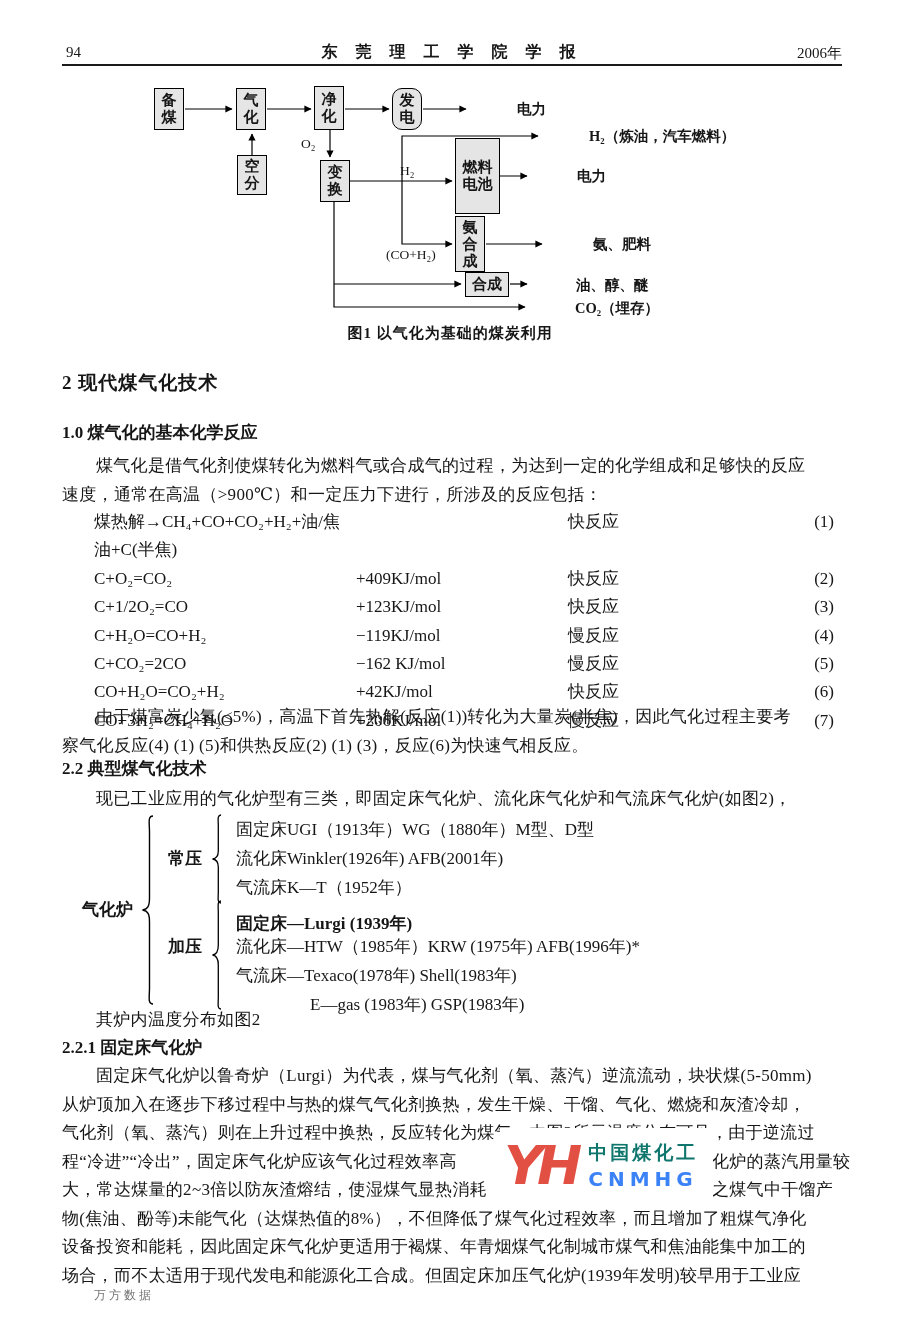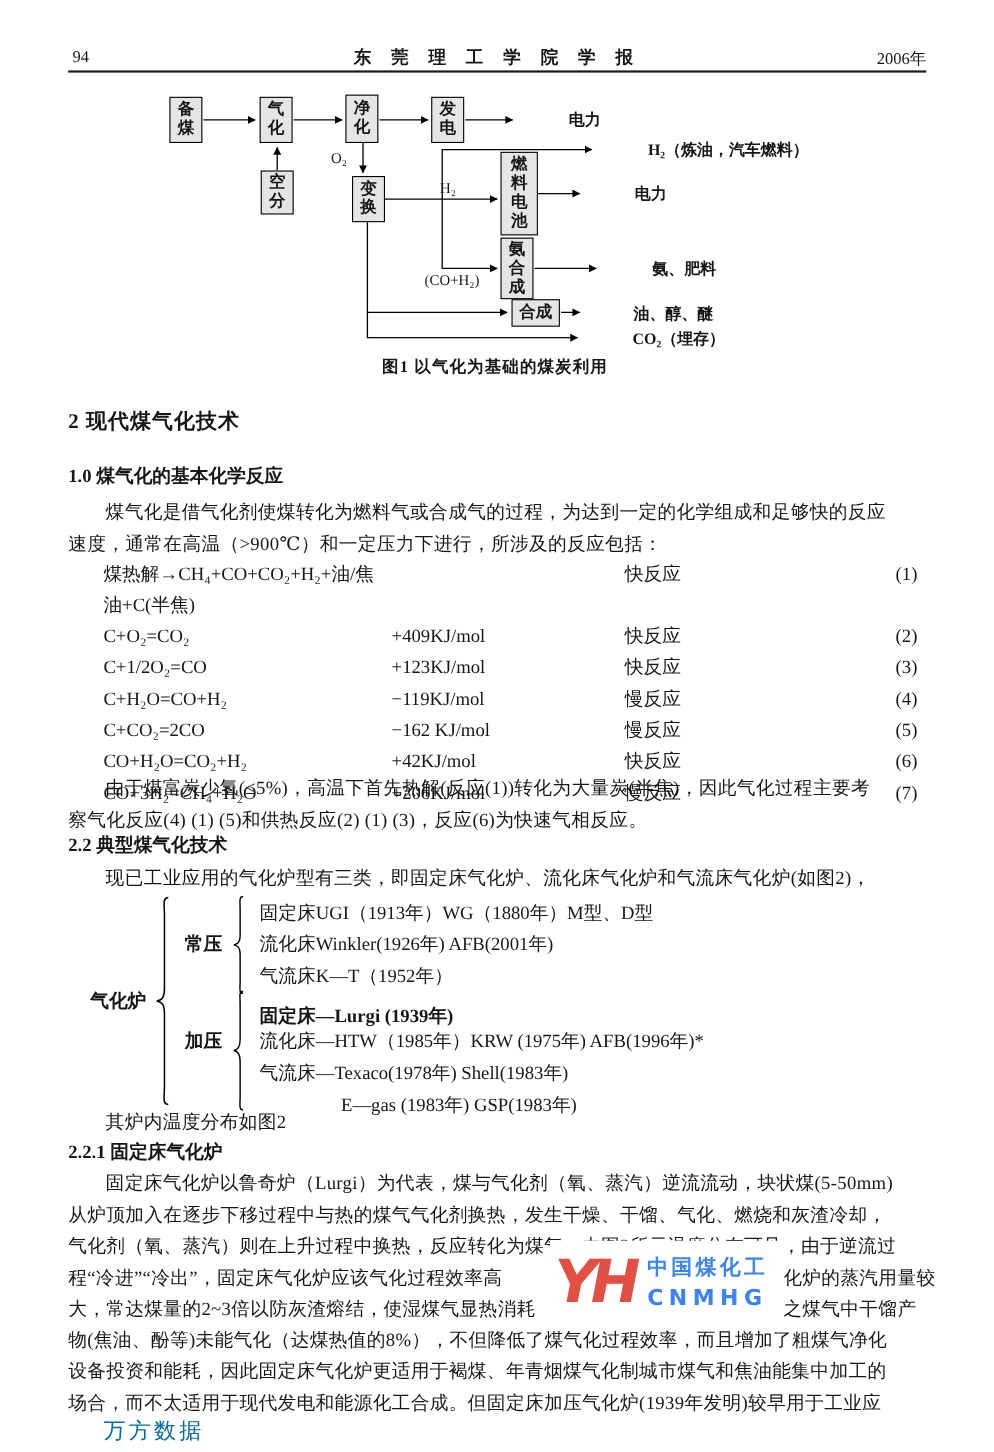--- a/index.html
+++ b/index.html
@@ -44,25 +44,25 @@
   .tgl { position:absolute; left:106px; font-weight:bold; }
   .tline { position:absolute; left:174px; white-space:nowrap; }
   .brace { position:absolute; }
 
   
   .watermark { position:absolute; left:500px; top:1128px; width:213px; height:76px;
                background:#fff; z-index:5; display:flex; align-items:center; gap:4px; }
   .wm-logo { font-family:"DejaVu Sans","Liberation Sans",sans-serif; font-weight:bold; font-style:italic;
              font-size:54px; line-height:70px; color:#e25044; letter-spacing:-6px; padding-left:4px; }
   .wm-text { display:flex; flex-direction:column; padding-left:8px; }
-  .wm-cn { font-size:19px; font-weight:bold; color:#3b82f6; letter-spacing:3px; line-height:26px; }
+  .wm-cn { font-size:19px; font-weight:bold; color:#0f766e; letter-spacing:3px; line-height:26px; }
   .wm-en { font-family:"DejaVu Sans","Liberation Sans",sans-serif; font-size:20px; font-weight:bold;
            color:#3b82f6; letter-spacing:5px; line-height:26px; }
 
-  .footer-mark { position:absolute; left:94px; top:1287px; font-size:20px; color:#0369a1; letter-spacing:3px; }
+  .footer-mark { position:absolute; left:94px; top:1287px; font-size:12px; color:#737373; letter-spacing:3px; }
 </style>
 </head>
 <body>
 
 <div class="page">
 
   <span class="pgnum">94</span>
   <span class="journal">东 莞 理 工 学 院 学 报</span>
   <span class="year">2006年</span>
   <div class="header-rule"></div>
@@ -88,24 +88,24 @@
         <path d="M346 164 H402" marker-end="url(#arr)"></path>
         <path d="M194 122 V227 H385" marker-end="url(#arr)"></path>
         <path d="M194 204 H321" marker-end="url(#arr)"></path>
         <path d="M370 204 H387" marker-end="url(#arr)"></path>
       </g>
     </svg>
 
     <div class="fbox" style="left:14px;  top:8px;  width:30px; height:42px;">备煤</div>
     <div class="fbox" style="left:96px;  top:8px;  width:30px; height:42px;">气化</div>
     <div class="fbox" style="left:174px; top:6px;  width:30px; height:44px;">净化</div>
-    <div class="fbox" style="left:252px; top:8px;  width:30px; height:42px;">发电</div>
+    <div class="fbox" style="left:252px; top:8px;  width:30px; height:42px;border-radius:10px;">发电</div>
     <div class="fbox" style="left:97px;  top:75px; width:30px; height:40px;">空分</div>
     <div class="fbox" style="left:180px; top:80px; width:30px; height:42px;">变换</div>
-    <div class="fbox" style="left:315px; top:58px; width:34px; height:76px;">燃料电池</div>
+    <div class="fbox" style="left:315px; top:58px; width:45px; height:76px;">燃料电池</div>
     <div class="fbox" style="left:315px; top:136px;width:30px; height:56px;">氨合成</div>
     <div class="fbox" style="left:325px; top:192px;width:44px; height:25px;">合成</div>
 
     <div class="flabel" style="left:333px; top:20px;">电力</div>
     <div class="flabel sm" style="left:117px; top:56px;">O₂</div>
     <div class="flabel sm" style="left:216px; top:83px;">H₂</div>
     <div class="flabel" style="left:405px; top:47px;">H₂（炼油，汽车燃料）</div>
     <div class="flabel" style="left:393px; top:87px;">电力</div>
     <div class="flabel" style="left:409px; top:155px;">氨、肥料</div>
     <div class="flabel sm" style="left:202px; top:167px;">(CO+H₂)</div>

